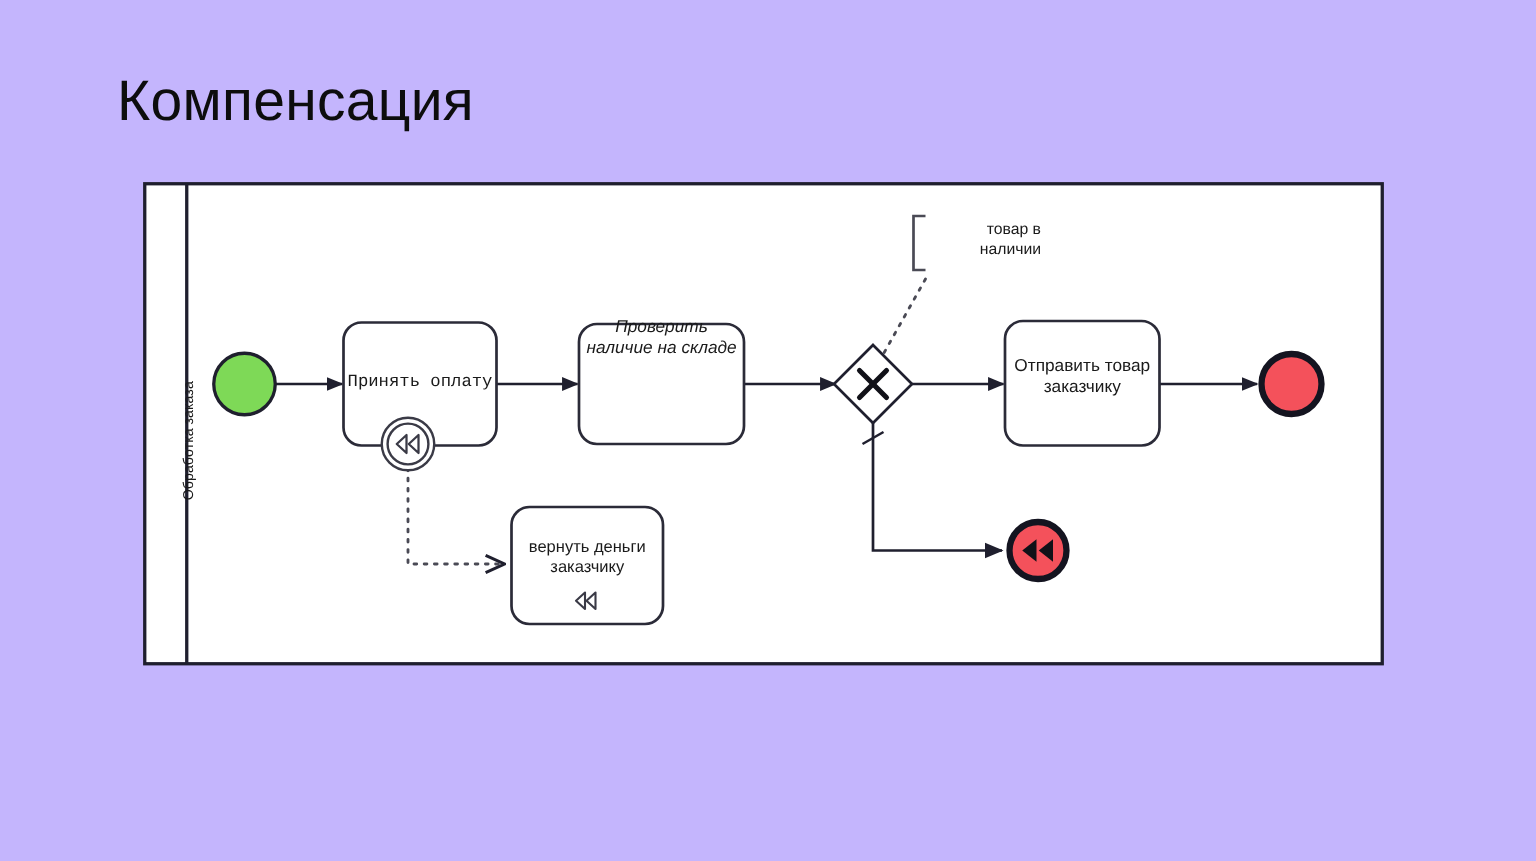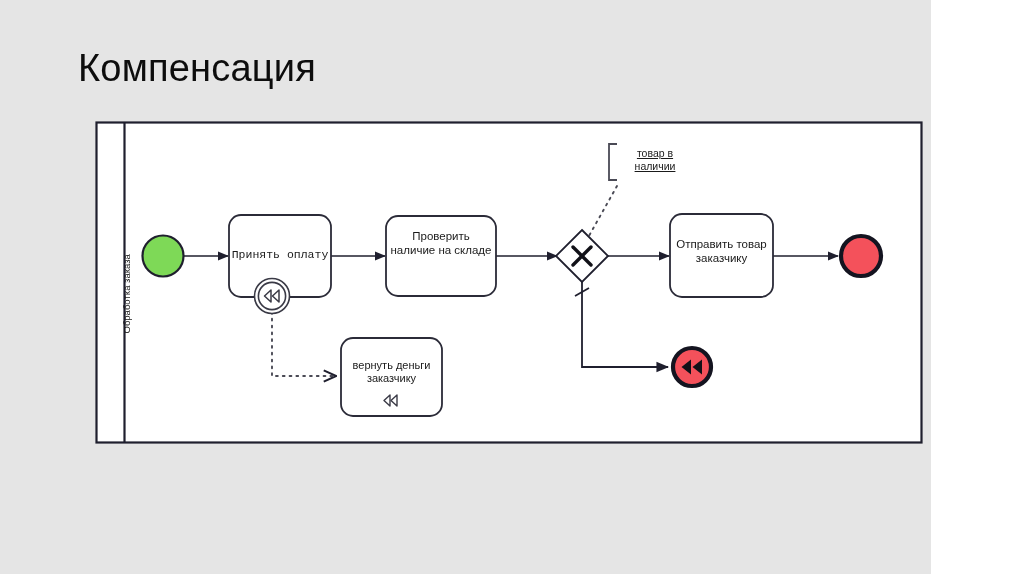--- a/index.html
+++ b/index.html
@@ -10,23 +10,23 @@
   body {
     width: 1024px;
     height: 574px;
     font-family: "Liberation Sans", sans-serif;
     position: relative;
     overflow: hidden;
   }
   #slide {
     position: absolute;
     left: 0; top: 0;
-    width: 931px;
+    width: 1024px;
     height: 574px;
-    background: #e5e5e5;
+    background: #c4b5fd;
   }
   #slide-title {
     position: absolute;
     left: 78px;
     top: 48px;
     font-size: 38px;
     font-weight: 400;
     color: #0d0d0d;
     letter-spacing: 0.2px;
     line-height: 1.1;
@@ -63,23 +63,22 @@
     color: #1a1a1a;
     transform: rotate(-90deg);
     transform-origin: 50% 50%;
     white-space: nowrap;
   }
   .annot-label {
     position: absolute;
     font-size: 10.5px;
     color: #1a1a1a;
     line-height: 1.22;
-    text-align: center;
+    text-align: right;
     white-space: pre-line;
-    text-decoration: underline;
   }
 </style>
 </head>
 <body>
 
 <div id="slide">
 
   <div id="slide-title">Компенсация</div>
 
   <div id="diagram">
@@ -160,21 +159,21 @@
       <g fill="none" stroke="#3a3a46" stroke-width="1.4" stroke-linejoin="round">
         <polygon points="390,395 390,406 384,400.5"></polygon>
         <polygon points="397,395 397,406 391,400.5"></polygon>
       </g>
     </svg>
 
     <div class="pool-label" style="left:76px; top:278px; width:100px;">Обработка заказа</div>
 
     <div class="lbl task-label" style="left:229px; top:248px; width:102px;font-family:Liberation Mono, monospace;">Принять оплату</div>
 
-    <div class="lbl task-label" style="left:390px; top:230px; width:102px;">Проверить наличие на складе</div>
+    <div class="lbl task-label" style="left:390px; top:212px; width:102px;font-style:italic;">Проверить наличие на складе</div>
 
     <div class="lbl task-label" style="left:672px; top:238px; width:99px;">Отправить товар заказчику</div>
 
     <div class="lbl" style="left:343px; top:359px; width:97px; font-size:11px;">вернуть деньги заказчику</div>
 
     <div class="annot-label" style="left:616px; top:147px; width:78px;">товар в
 наличии</div>
 
   </div>
 </div>

